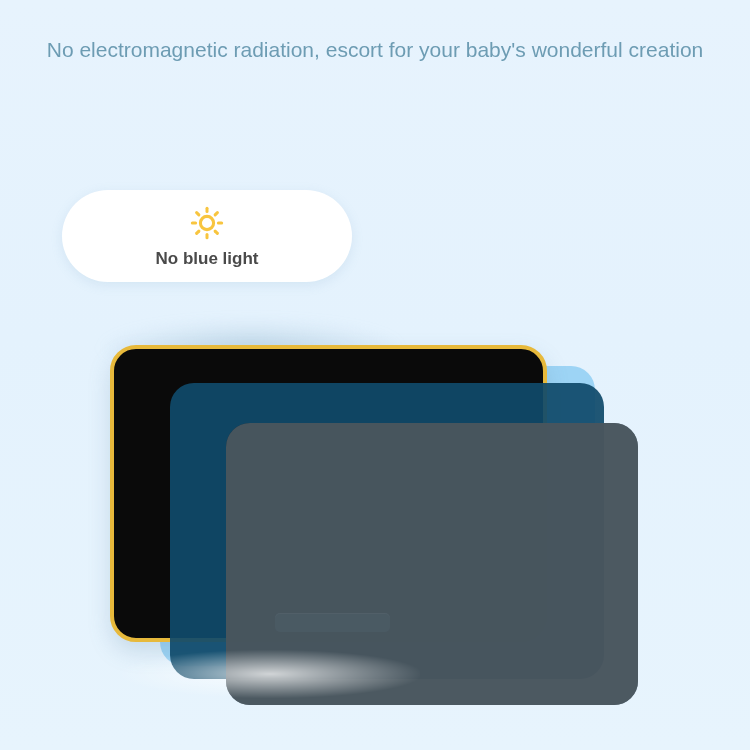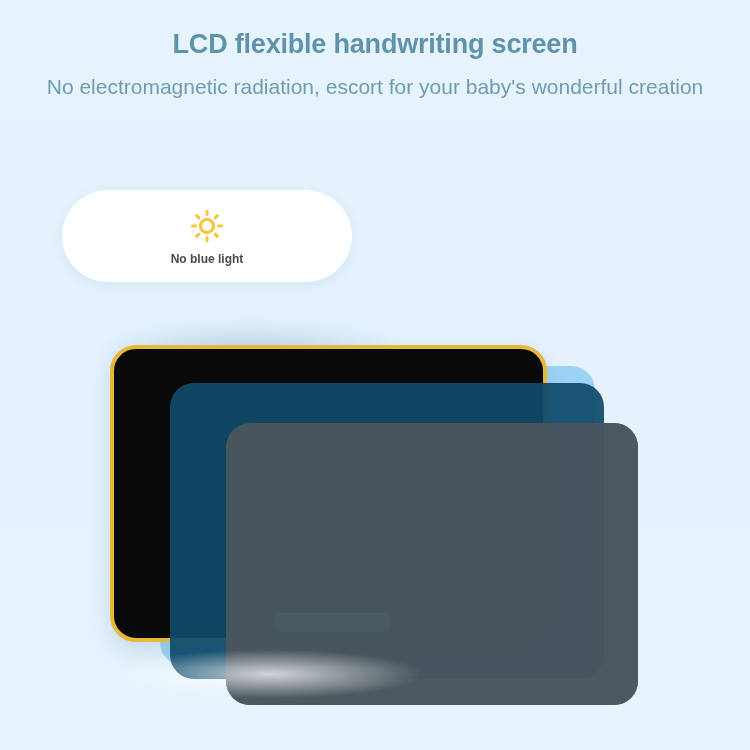--- a/index.html
+++ b/index.html
@@ -70,21 +70,21 @@
     width:132px;
   }
   .feature .glyph {
     height:40px;
     display:flex;
     align-items:center;
     justify-content:center;
   }
   .feature .flabel {
     margin-top:6px;
-    font-size:12px;
+    font-size:17px;
     font-weight:bold;
     color:#4a4a4a;
     white-space:nowrap;
   }
   .shadow-soft {
     position:absolute;
     left:96px; top:318px;
     width:310px; height:60px;
     background:radial-gradient(ellipse at center, rgba(150,185,210,0.45) 0%, rgba(150,185,210,0) 70%);
     filter:blur(6px);
@@ -153,21 +153,20 @@
     width:300px; height:48px;
     background:radial-gradient(ellipse at center, rgba(255,255,255,0.75) 0%, rgba(255,255,255,0) 72%);
   }
 </style>
 </head>
 <body>
 
 <div class="page">
 
   <div class="copy">
-    <div class="headline">LCD flexible handwriting screen</div>
     <div class="subcopy">No electromagnetic radiation, escort for your baby's wonderful creation</div>
   </div>
 
   <div class="pill">
 
     <div class="feature">
       <span class="glyph">
         <svg width="34" height="34" viewBox="0 0 34 34" aria-hidden="true">
           <circle cx="17" cy="17" r="6.6" fill="none" stroke="#f8c53f" stroke-width="3.1"></circle>
           <g stroke="#f8c53f" stroke-width="3" stroke-linecap="round">

